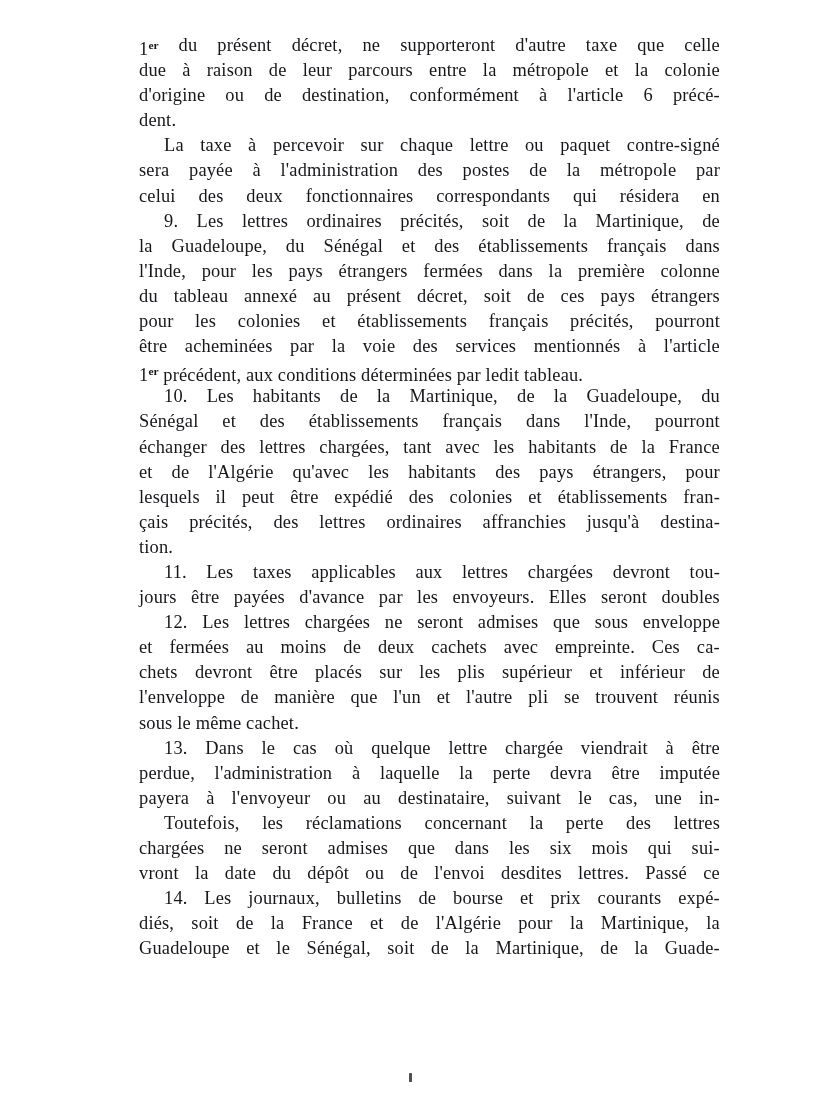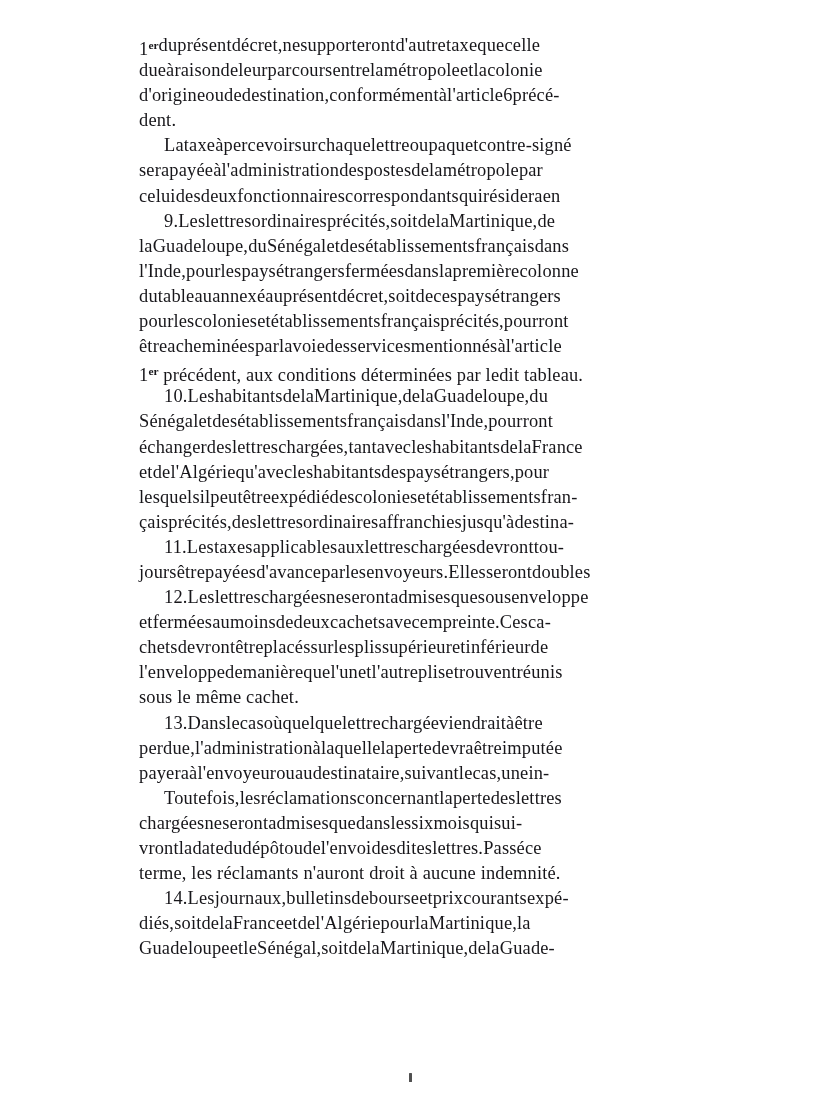--- a/index.html
+++ b/index.html
@@ -45,21 +45,21 @@
     line-height: 25.1px;
     font-size: 18.4px;
     white-space: nowrap;
     letter-spacing: 0.01em;
     color: #17161a;
   }
 
   
   .line.just {
     display: flex;
-    justify-content: flex-start;
+    justify-content: space-between;
     white-space: normal;
   }
   .line.just > span {
     white-space: pre;
   }
 
   
   .line.flush {
     display: block;
   }
@@ -308,20 +308,21 @@
         <div class="line just">
           <span>çais</span>
           <span>précités,</span>
           <span>des</span>
           <span>lettres</span>
           <span>ordinaires</span>
           <span>affranchies</span>
           <span>jusqu'à</span>
           <span>destina-</span>
         </div>
+        <div class="line flush"><span>tion.</span></div>
       </div>
       <div class="para">
         <div class="line just indent">
           <span>11.</span>
           <span>Les</span>
           <span>taxes</span>
           <span>applicables</span>
           <span>aux</span>
           <span>lettres</span>
           <span>chargées</span>
@@ -465,21 +466,20 @@
           <span>du</span>
           <span>dépôt</span>
           <span>ou</span>
           <span>de</span>
           <span>l'envoi</span>
           <span>desdites</span>
           <span>lettres.</span>
           <span>Passé</span>
           <span>ce</span>
         </div>
-        <div class="line flush"><span>terme, les réclamants n'auront droit à aucune indemnité.</span></div>
       </div>
       <div class="para">
         <div class="line just indent">
           <span>14.</span>
           <span>Les</span>
           <span>journaux,</span>
           <span>bulletins</span>
           <span>de</span>
           <span>bourse</span>
           <span>et</span>

